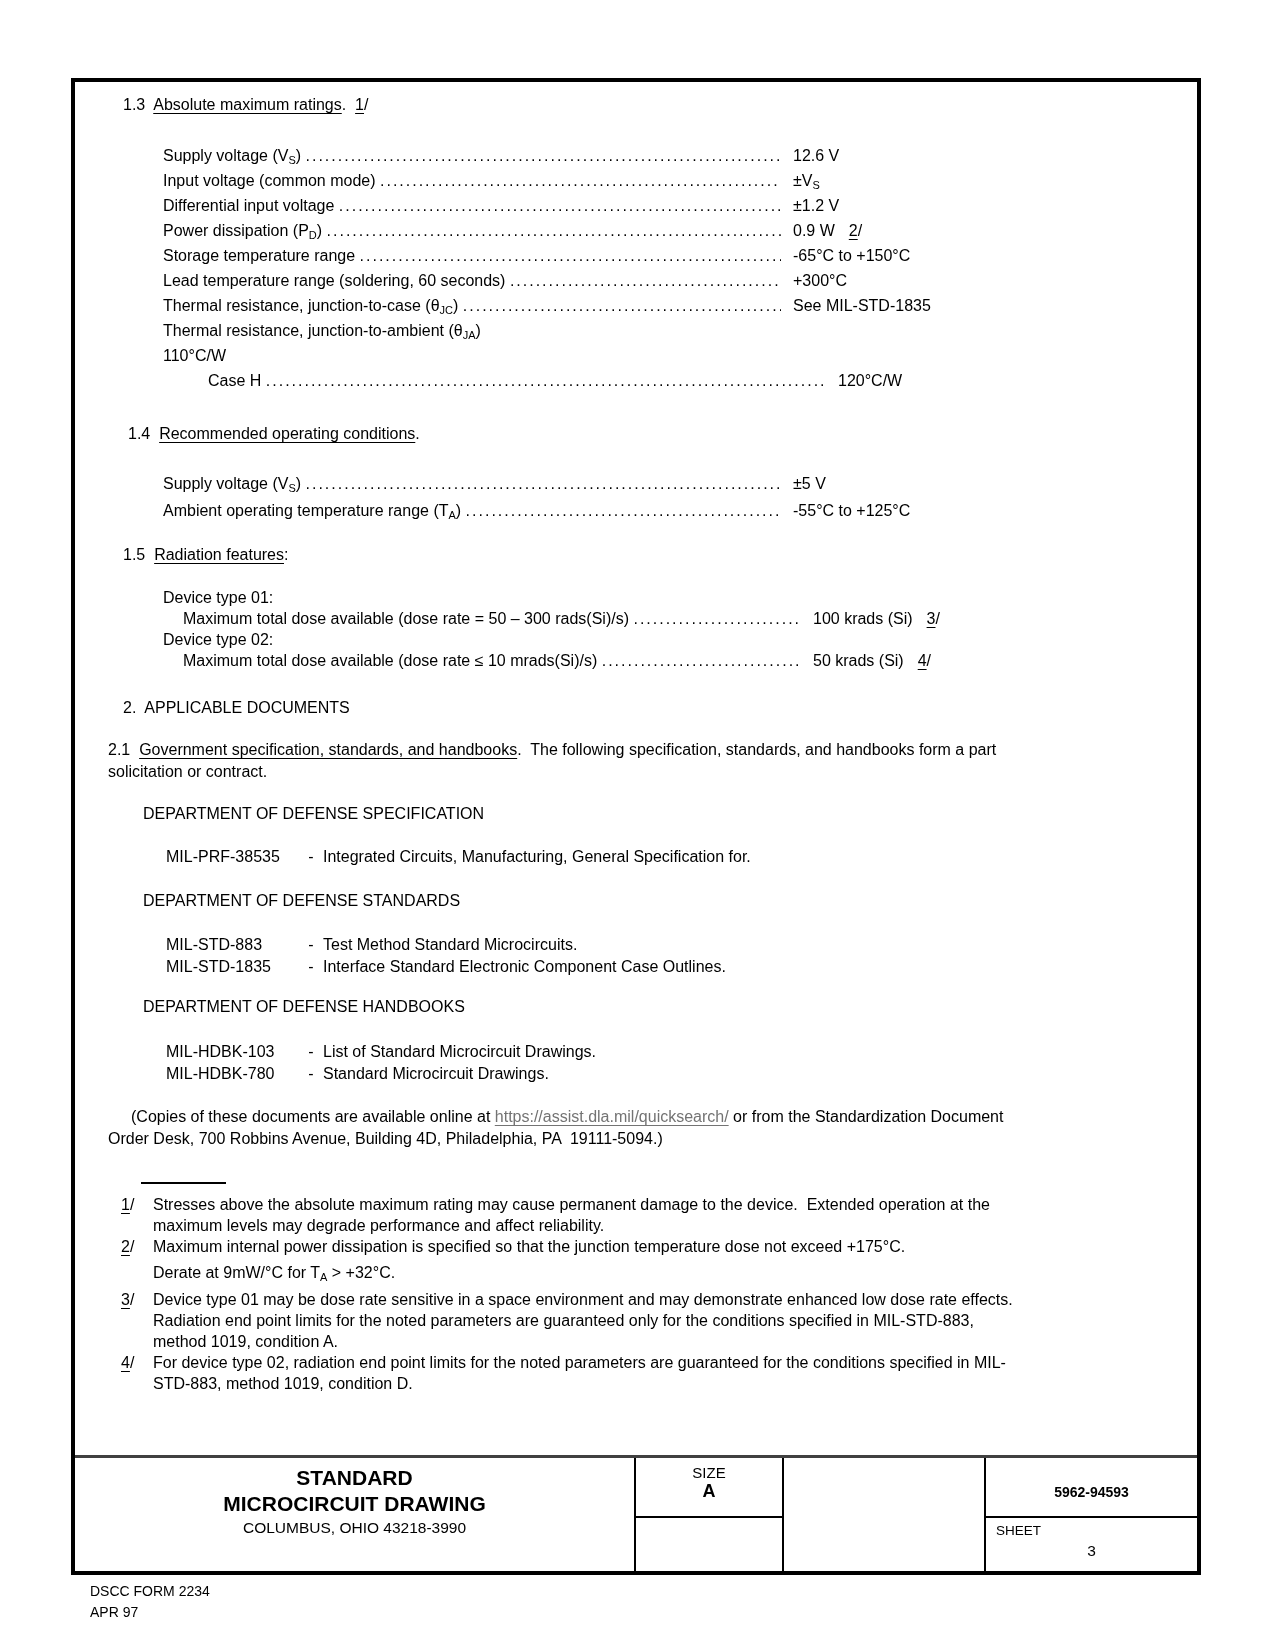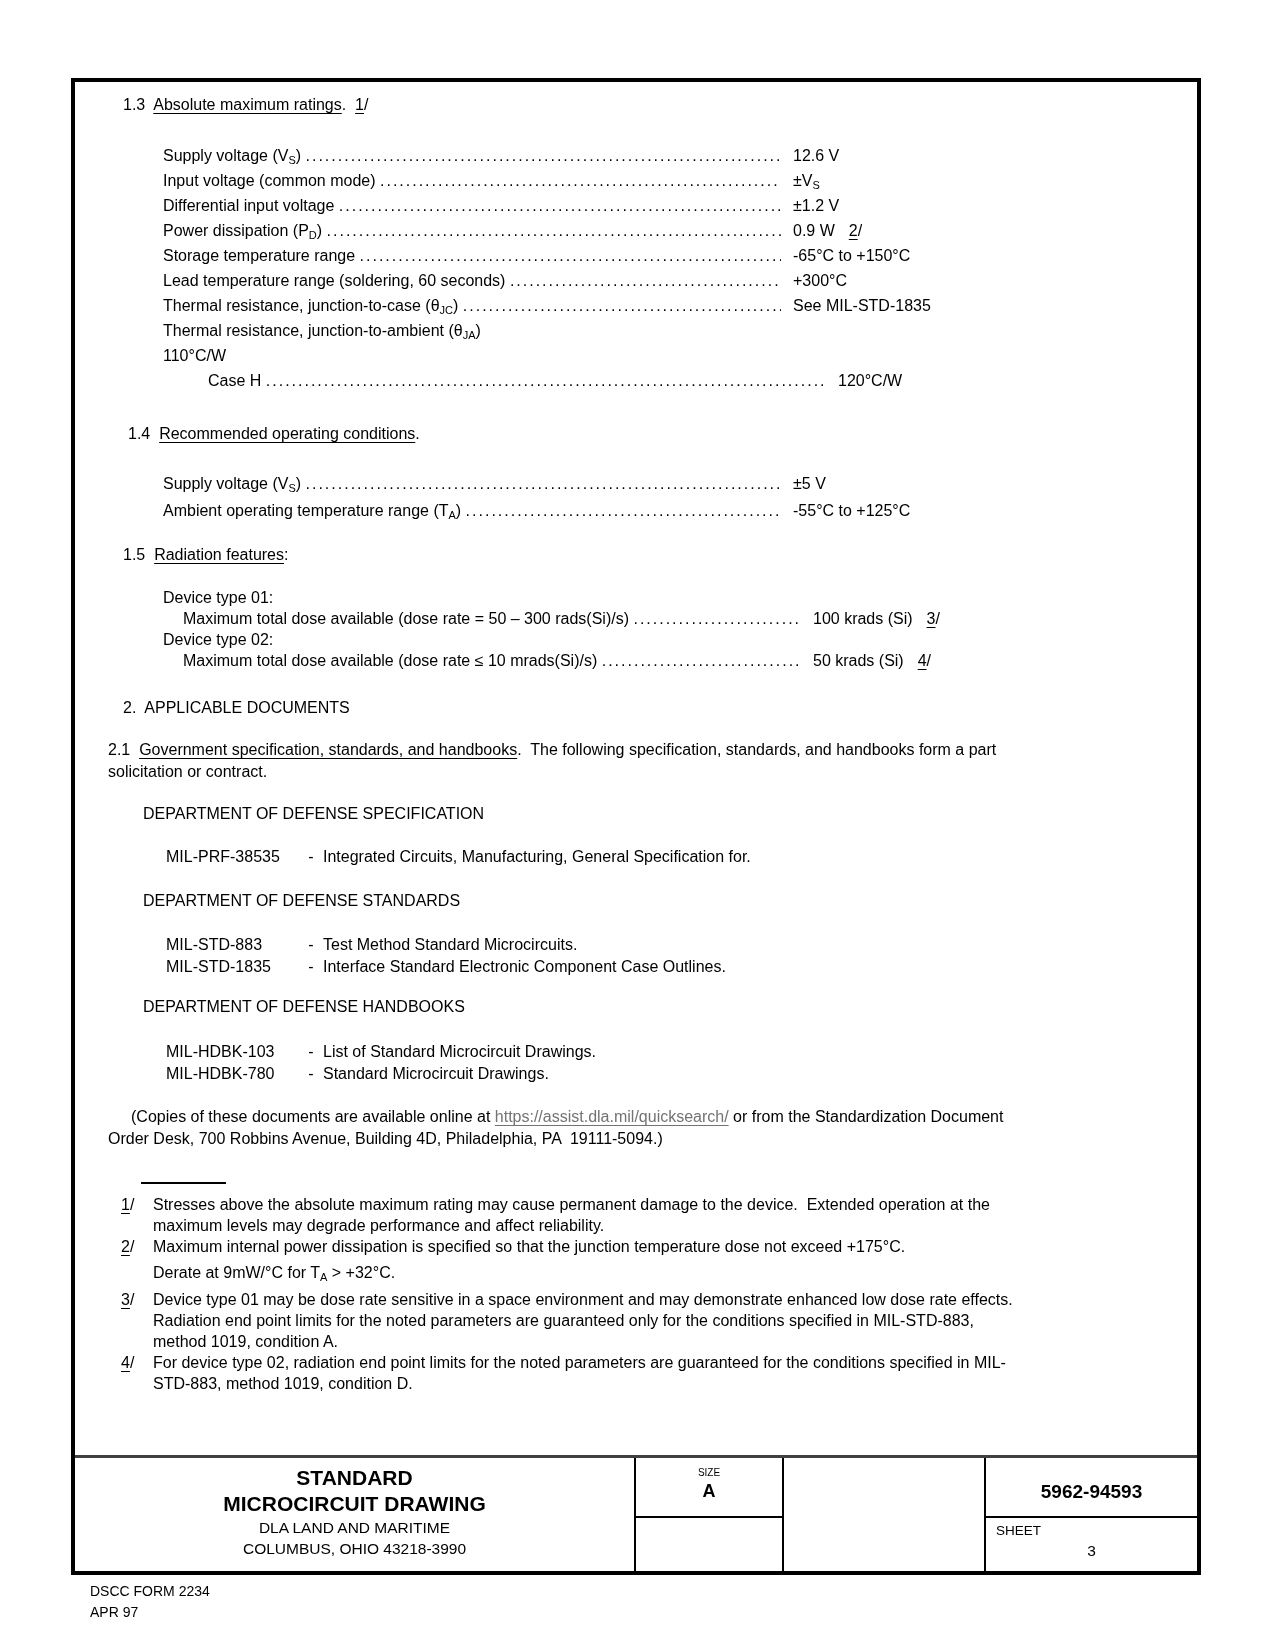--- a/index.html
+++ b/index.html
@@ -66,24 +66,24 @@
   .tb-left{flex:0 0 559px;text-align:center;padding-top:7px;}
   .tb-title{font-weight:bold;font-size:21px;line-height:26px;}
   .tb-org{font-size:15.5px;line-height:21px;}
   .tb-col{display:flex;flex-direction:column;border-left:2px solid #000;}
   .tb-size{flex:0 0 146px;}
   .tb-rev{flex:0 0 200px;}
   .tb-num{flex:1 1 auto;}
   .half-top{height:58px;}
   .half-bot{flex:1;border-top:2px solid #000;}
   .tb-size .half-top{text-align:center;}
-  .sizelbl{font-size:10px;line-height:15px;padding-top:7px;}
+  .sizelbl{font-size:15px;line-height:15px;padding-top:7px;}
   .sizeval{font-weight:bold;font-size:18px;line-height:22px;}
   .tb-num .half-top{display:flex;align-items:center;justify-content:center;}
-  .dwgnum{font-weight:bold;font-size:19px;margin-top:9px;}
+  .dwgnum{font-weight:bold;font-size:14px;margin-top:9px;}
   .smalllbl{font-size:13.5px;line-height:16px;padding:5px 0 0 10px;}
   .cellval{font-size:15.5px;text-align:center;margin-top:3px;}
   .formnote{position:absolute;left:90px;top:1581px;font-size:14px;line-height:21px;}
 </style>
 </head>
 <body>
 
 <div class="frame">
   <div class="content">
 
@@ -283,21 +283,20 @@
             <div class="line">STD-883, method 1019, condition D.</div>
           </div>
         </div>
       </div>
   </div>
 
   <div class="titleblock">
     <div class="tb-left">
       <div class="tb-title">STANDARD</div>
       <div class="tb-title">MICROCIRCUIT DRAWING</div>
-      <div class="tb-org">DLA LAND AND MARITIME</div>
       <div class="tb-org">COLUMBUS, OHIO 43218-3990</div>
     </div>
     <div class="tb-col tb-size">
       <div class="half-top">
         <div class="sizelbl">SIZE</div>
         <div class="sizeval">A</div>
       </div>
       <div class="half-bot"></div>
     </div>
     <div class="tb-col tb-rev">

